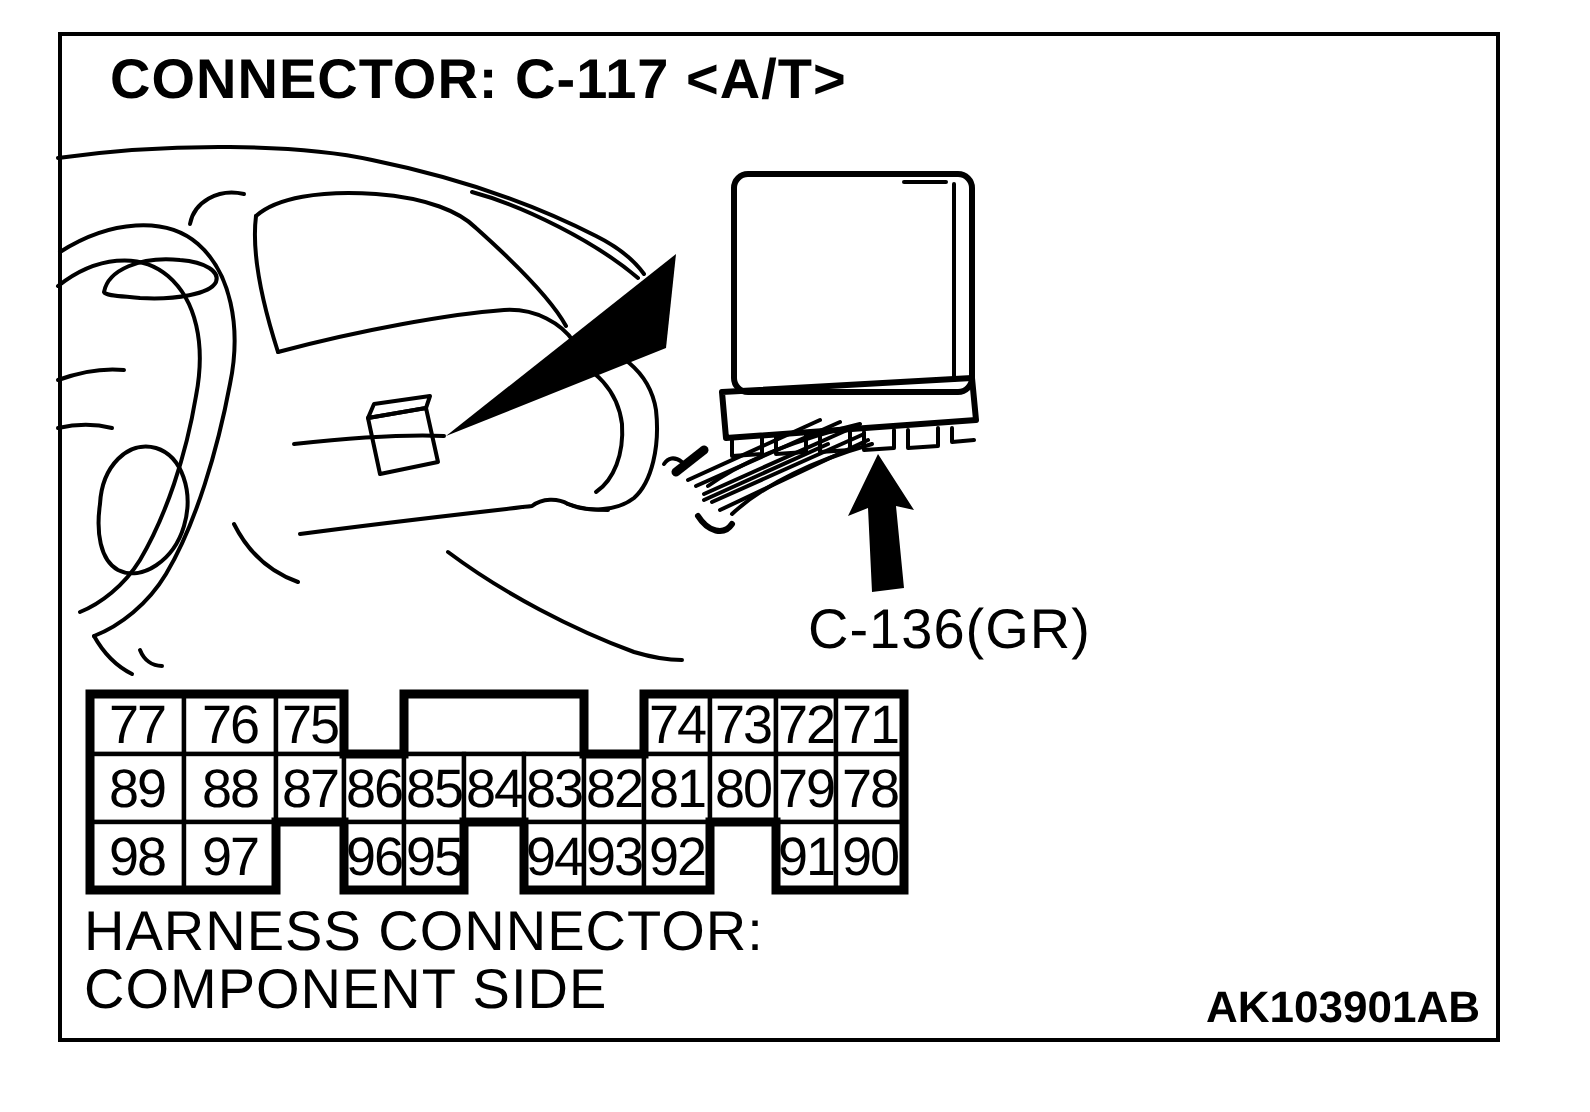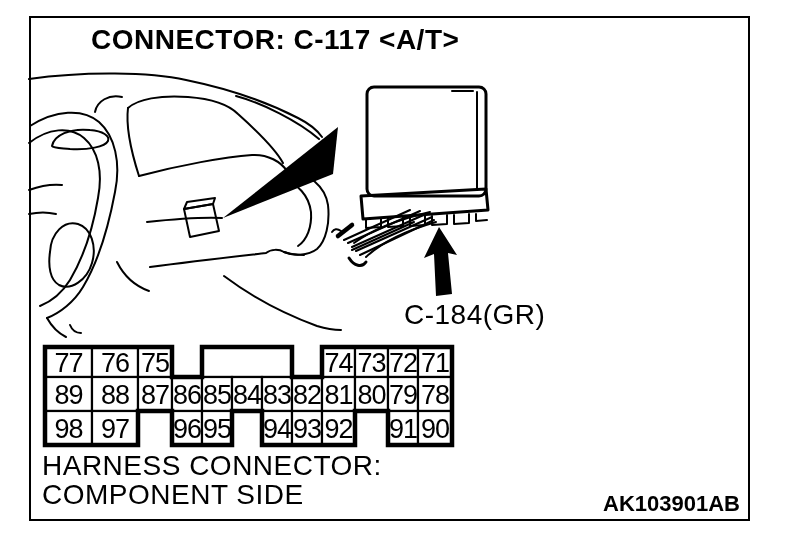--- a/index.html
+++ b/index.html
@@ -1,21 +1,21 @@
 <!DOCTYPE html>
 <html><head>
 <meta charset="utf-8">
 <style>
   html,body{margin:0;padding:0;background:#ffffff;}
   #page{position:relative;width:795px;height:556px;background:#ffffff;overflow:hidden;
         font-family:"Liberation Sans",sans-serif;color:#000;}
   #frame{position:absolute;left:29px;top:16px;width:717px;height:501px;border:2px solid #000;background:#fff;}
   #art{position:absolute;left:0;top:0;width:795px;height:556px;}
   .txt{position:absolute;white-space:nowrap;line-height:1;}
-  #title{left:55px;top:26px;font-size:28px;font-weight:bold;letter-spacing:0.5px;margin-left:36px;}
+  #title{left:55px;top:26px;font-size:28px;font-weight:bold;letter-spacing:0.5px;}
   #clabel{left:404px;top:301px;font-size:28px;letter-spacing:0.5px;}
   #cap1{left:42px;top:452px;font-size:28px;letter-spacing:0.5px;}
   #cap2{left:42px;top:481px;font-size:28px;letter-spacing:0.5px;}
   #figid{right:55px;top:493px;font-size:22px;font-weight:bold;}
   .ln{fill:none;stroke:#000;stroke-width:2;stroke-linecap:round;stroke-linejoin:round;}
   .ln3{fill:none;stroke:#000;stroke-width:3;stroke-linecap:round;stroke-linejoin:round;}
   .blk{fill:#000;stroke:none;}
   .cell{fill:#fff;stroke:#000;stroke-width:2.2;}
   .pin-num{font-family:"Liberation Sans",sans-serif;font-size:27px;letter-spacing:-1px;fill:#000;text-anchor:middle;}
   .outline{fill:none;stroke:#000;stroke-width:4.5;stroke-linejoin:miter;}
@@ -137,17 +137,17 @@
         <rect x="322" y="411" width="33" height="34" class="cell"></rect>
         <text x="338.5" y="437.5" class="pin-num">92</text>
         <rect x="388" y="411" width="30" height="34" class="cell"></rect>
         <text x="403" y="437.5" class="pin-num">91</text>
         <rect x="418" y="411" width="34" height="34" class="cell"></rect>
         <text x="435" y="437.5" class="pin-num">90</text>
         <path d="M45,347 H172 V377 H202 V347 H292 V377 H322 V347 H452 V445 H388 V411 H355 V445 H262 V411 H232 V445 H172 V411 H138 V445 H45 Z" class="outline"></path>
       </g>
   </svg>
 
-  <div id="clabel" class="txt">C-184(GR)</div>
+  <div id="clabel" class="txt">C-136(GR)</div>
   <div id="cap1" class="txt">HARNESS CONNECTOR:</div>
   <div id="cap2" class="txt">COMPONENT SIDE</div>
   <div id="figid" class="txt">AK103901AB</div>
 </div>
 
 </body></html>

